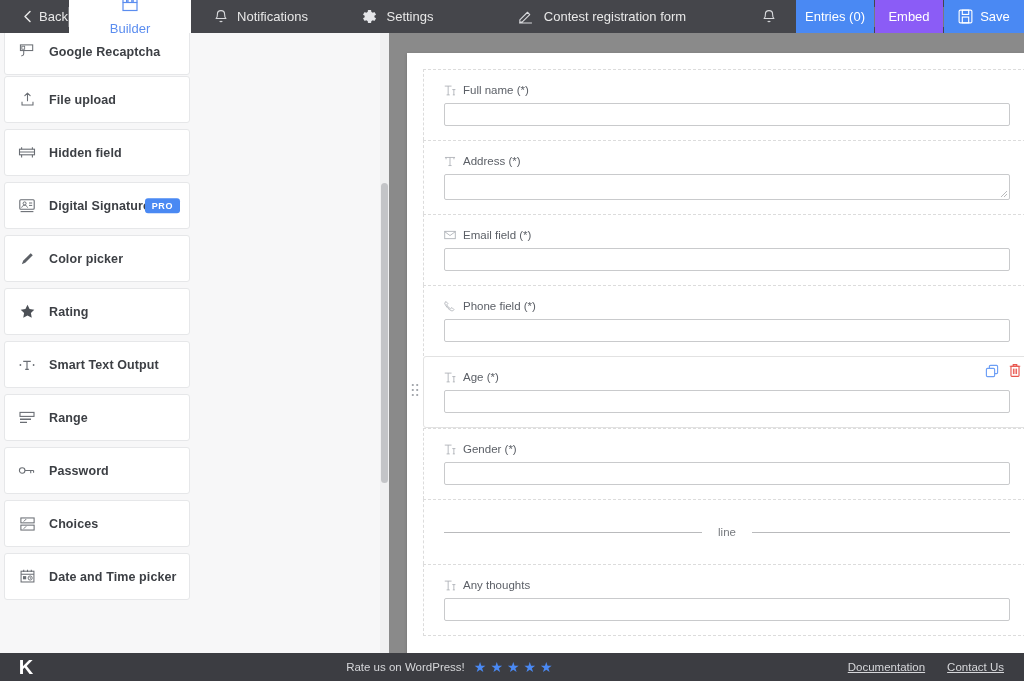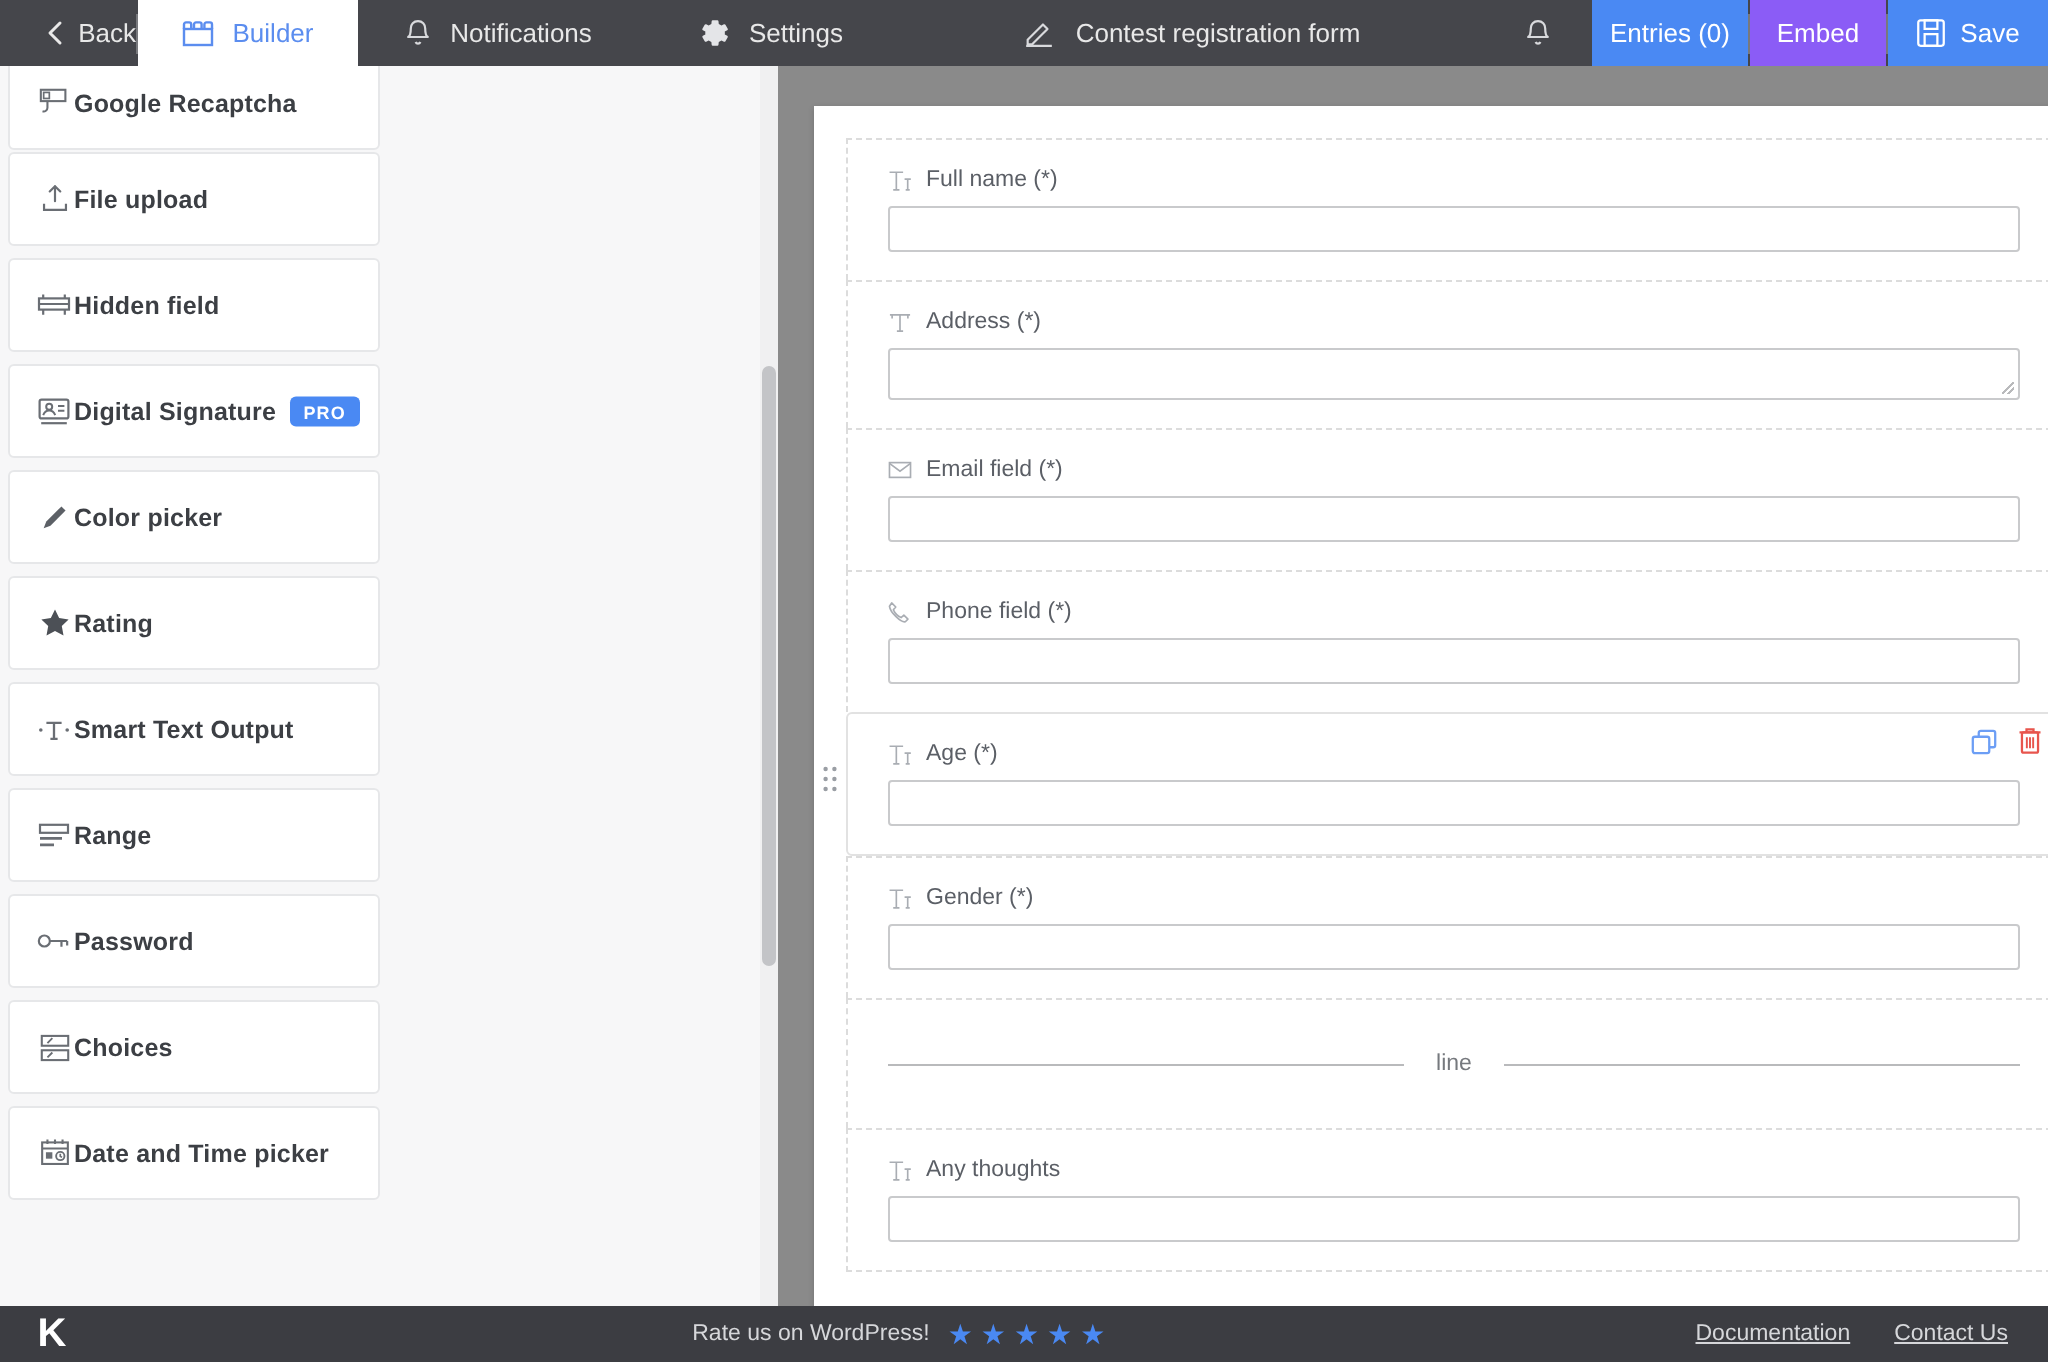--- a/index.html
+++ b/index.html
@@ -16,42 +16,42 @@
     position: absolute; top: 0; left: 0; width: 1024px; height: 33px;
     background: #45464b; display: flex; align-items: stretch;
   }
   .tb-item {
     display: flex; align-items: center; justify-content: center;
     gap: 9px; color: #e8e8e8; font-size: 13px; height: 33px;
     white-space: nowrap;
   }
   .tb-back { width: 68px; gap: 6px; padding-left: 8px; justify-content: flex-end; }
   .tb-builder {
-    width: 110px; background: #ffffff; color: #5b8def;
+    width: 122px; background: #ffffff; color: #5b8def; flex-direction: column;
   }
   .tb-notif { width: 140px; }
   .tb-settings { width: 130px; }
   .tb-title { flex: 1; gap: 10px; }
   .tb-bell2 { width: 54px; }
   .tb-entries { width: 78px; background: #4a89f3; color: #fff; }
   .tb-embed   { width: 68px; background: #8b5cf6; color: #fff; }
   .tb-save    { width: 80px; background: #4a89f3; color: #fff; gap: 7px; }
   .tb-div { width: 1px; background: rgba(255,255,255,.28); align-self: center; height: 20px; }
   .ico { display: inline-flex; align-items: center; justify-content: center; }
 
   
   .sidebar {
     position: absolute; top: 33px; left: 0; width: 380px; height: 620px;
     background: #f7f7f8; overflow: hidden;
   }
   .grid2 { display: flex; flex-wrap: wrap; gap: 0; }
   .fcard {
     width: 186px; height: 47px; margin: 0 4px 6px 4px;
     background: #fff; border: 1px solid #e6e7e9; border-radius: 3px;
-    display: flex; align-items: center; padding: 0 12px; 
+    display: flex; align-items: center; padding: 0 12px; gap: 12px;
     position: relative;
   }
   .fcard .lbl { font-size: 12.5px; color: #3c3f44; font-weight: 600; letter-spacing: .1px; }
   .fcard .gico { width: 20px; display: flex; align-items: center; justify-content: center; color: #6a6e74; flex: 0 0 20px; }
   .pro {
     position: absolute; right: 9px; top: 50%; transform: translateY(-50%);
     background: #4a89f3; color: #fff; font-size: 9px; font-weight: 700;
     letter-spacing: .6px; border-radius: 3px; padding: 3px 7px 2.5px 7px;
   }
   .sb-scroll {

